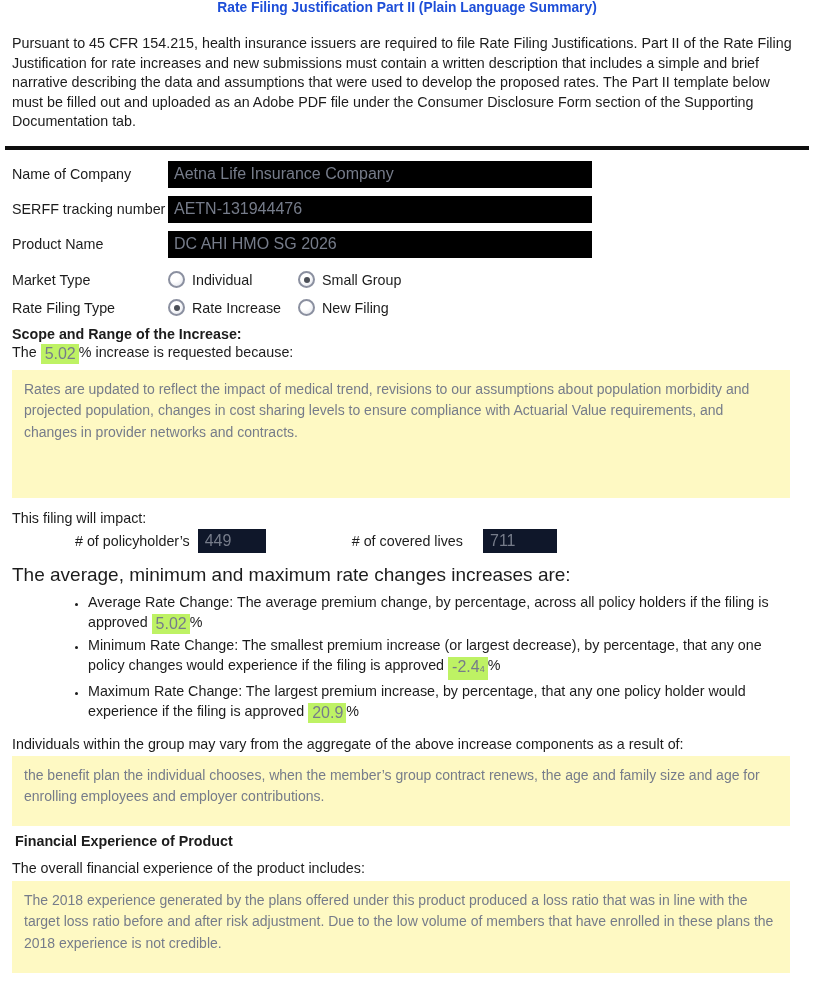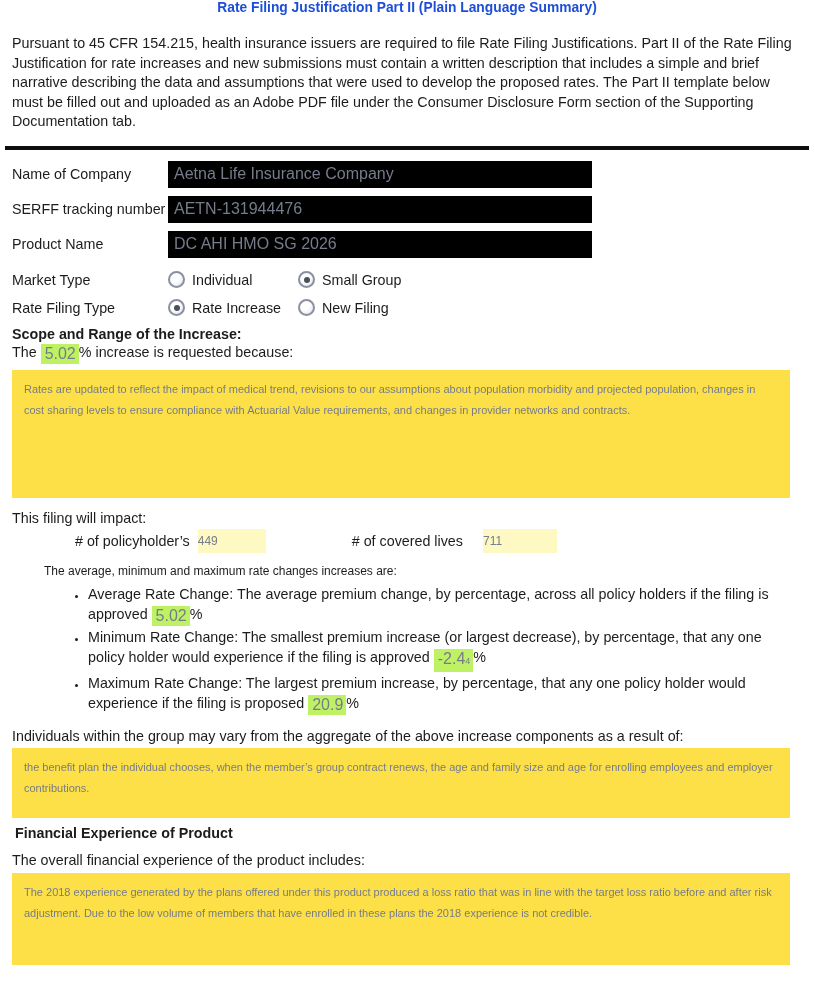--- a/index.html
+++ b/index.html
@@ -46,37 +46,37 @@
     border-radius:50%;background:#4c5058;
   }
   .h-bold{font-weight:bold;font-size:14.3px;margin-top:4px;}
   .scope-line{font-size:14.3px;margin-top:2px;}
   .ivalue{
     display:inline-block;background:#bef264;color:#767c8a;
     font-size:16px;line-height:19px;padding:0 3px 1px 4px;vertical-align:-2px;
   }
   .ivalue .clip{font-size:9px;color:#767c8a;}
   .bigbox{
-    background:#fde047;color:#767c8a;font-size:11px;line-height:21.5px;
+    background:#fef9c3;color:#767c8a;font-size:14px;line-height:21.5px;
     padding:9px 12px;margin-top:6px;width:778px;box-sizing:border-box;
     white-space:pre-wrap;
   }
   #reason-box{height:128px;}
   #vary-box{height:70px;margin-top:4px;}
   #fin-box{height:92px;margin-top:5px;}
   .impact-head{font-size:14.3px;margin-top:12px;}
   .impact-row{display:flex;align-items:center;margin-top:3px;padding-left:63px;font-size:14.3px;}
   .num-field{
-    background:#fef9c3;color:#767c8a;font-size:12px;height:24px;
-    display:inline-flex;align-items:center;padding-left:0;box-sizing:border-box;
+    background:#0f172a;color:#767c8a;font-size:16px;height:24px;
+    display:inline-flex;align-items:center;padding-left:7px;box-sizing:border-box;
   }
   #policyholders-field{width:68px;margin-left:8px;}
   #covered-label{margin-left:86px;}
   #covered-field{width:74px;margin-left:20px;}
-  .rc-head{font-size:12px;margin-top:11px;margin-left:32px;}
+  .rc-head{font-size:19px;margin-top:11px;}
   ul.bullets{margin:6px 0 0 0;padding-left:76px;}
   ul.bullets li{font-size:14.3px;line-height:20px;margin-bottom:1px;}
   ul.bullets li::marker{font-size:11px;}
   .vary-head{font-size:14.3px;margin-top:13px;}
   .fin-head{font-weight:bold;font-size:14.3px;margin-top:7px;padding-left:3px;}
   .fin-sub{font-size:14.3px;margin-top:11px;}
   .pct{font-size:14.3px;color:#1c1c1c;}
 </style>
 </head>
 <body>
@@ -144,25 +144,25 @@
     <span class="num-field" id="covered-field">711</span>
   </div>
 
   <div class="rc-head">The average, minimum and maximum rate changes increases are:</div>
   <ul class="bullets">
     <li>
       <span>Average Rate Change: The average premium change, by percentage, across all policy holders if the filing is approved</span>
       <span class="ivalue">5.02</span><span class="pct">%</span>
     </li>
     <li>
-      <span>Minimum Rate Change: The smallest premium increase (or largest decrease), by percentage, that any one policy holder would experience if the filing is approved</span>
+      <span>Minimum Rate Change: The smallest premium increase (or largest decrease), by percentage, that any one policy changes would experience if the filing is approved</span>
       <span class="ivalue"><span>-2.4</span><span class="clip">4</span></span><span class="pct">%</span>
     </li>
     <li>
-      <span>Maximum Rate Change: The largest premium increase, by percentage, that any one policy holder would experience if the filing is proposed</span>
+      <span>Maximum Rate Change: The largest premium increase, by percentage, that any one policy holder would experience if the filing is approved</span>
       <span class="ivalue">20.9</span><span class="pct">%</span>
     </li>
   </ul>
 
   <div class="vary-head">Individuals within the group may vary from the aggregate of the above increase components as a result of:</div>
   <div class="bigbox" id="vary-box">the benefit plan the individual chooses, when the member’s group contract renews, the age and family size and age for enrolling employees and employer contributions.</div>
 
   <div class="fin-head">Financial Experience of Product</div>
   <div class="fin-sub">The overall financial experience of the product includes:</div>
   <div class="bigbox" id="fin-box">The 2018 experience generated by the plans offered under this product produced a loss ratio that was in line with the target loss ratio before and after risk adjustment. Due to the low volume of members that have enrolled in these plans the 2018 experience is not credible.</div>

